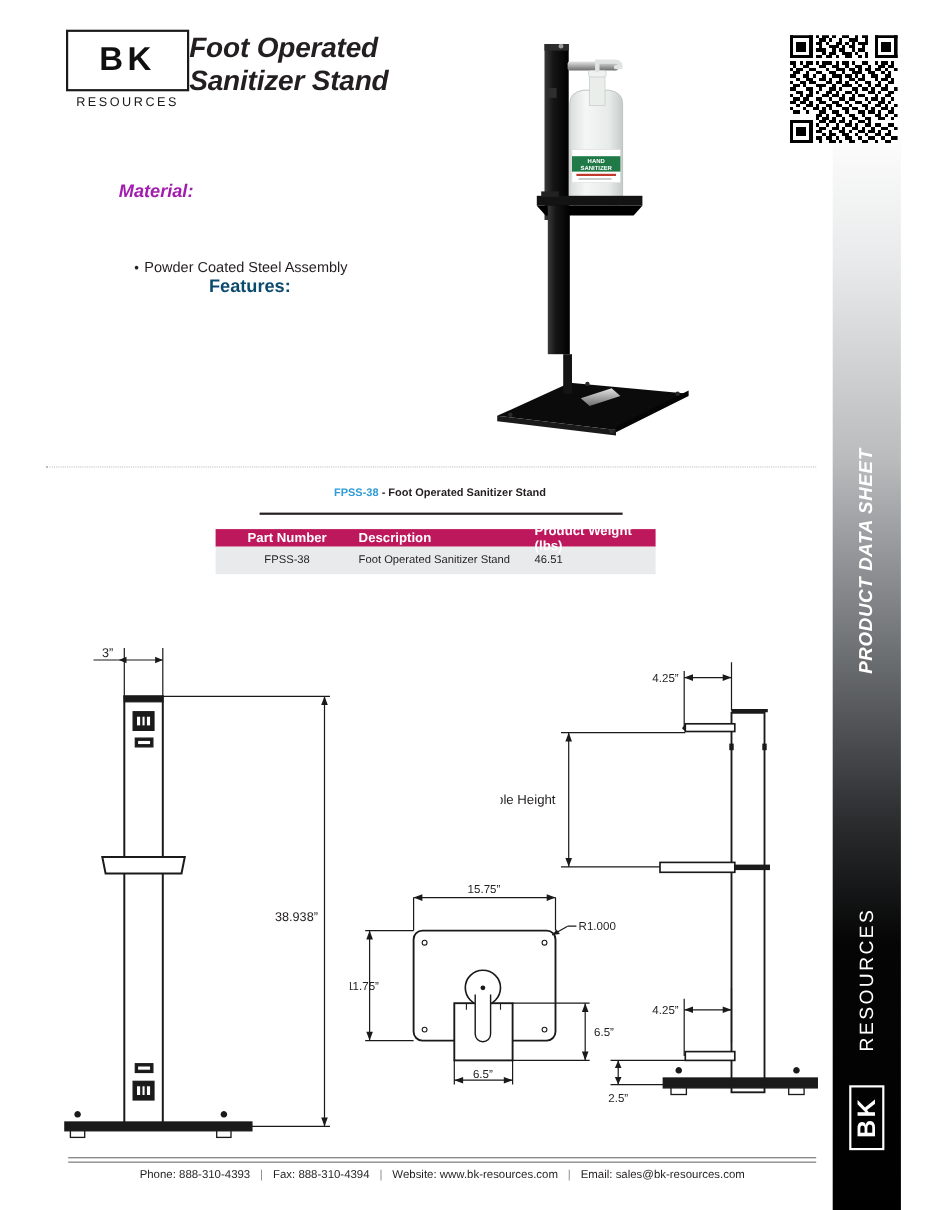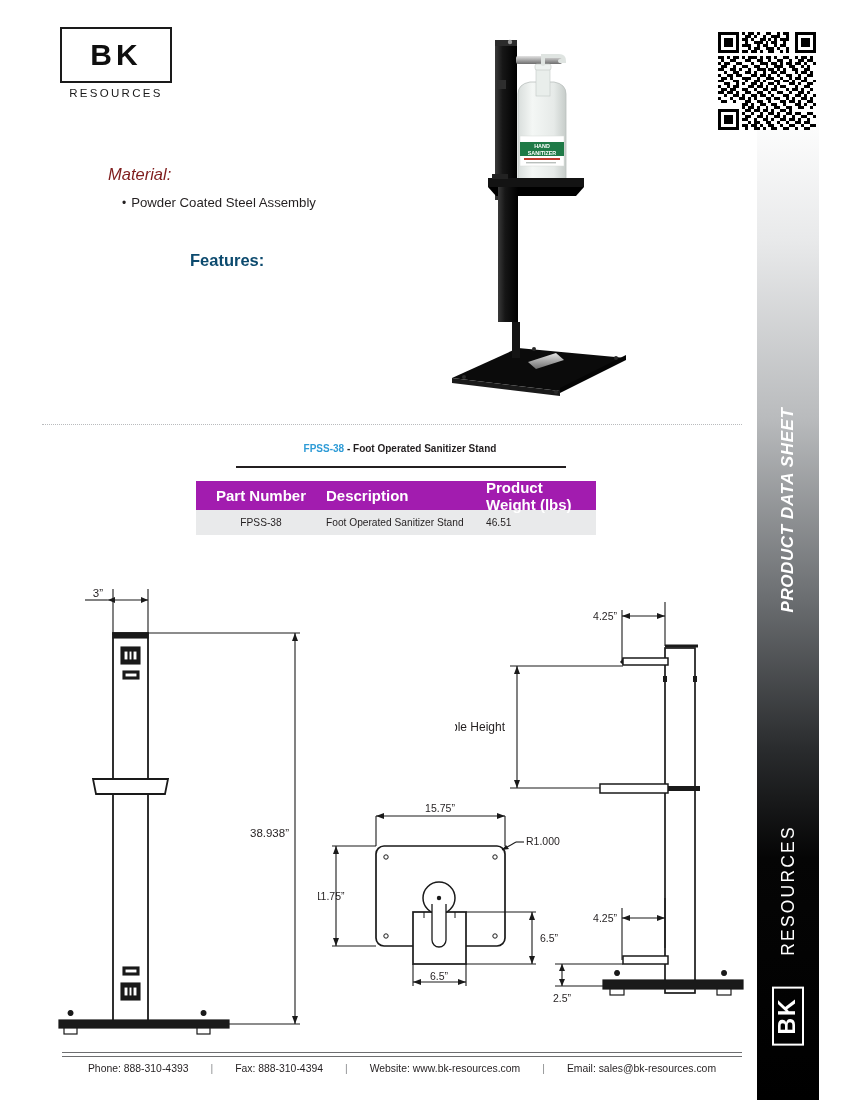--- a/index.html
+++ b/index.html
@@ -62,30 +62,30 @@
   .qr { width: 98px; height: 98px; display: block; }
   .qr-cap {
     margin-top: 8px; width: 112px; margin-left: -7px;
     font-style: italic; font-size: 9.2px; line-height: 1.5;
     text-align: center; color: #231f20;
   }
 
   
   .mat-head {
     position: absolute; left: 108px; top: 165px;
-    font-style: italic; font-weight: normal; font-size: 16.5px; color: #7f1d1d;
+    font-style: italic; font-weight: bold; font-size: 16.5px; color: #a21caf;
   }
   .mat-list { position: absolute; left: 122px; top: 193px; }
   .feat-head {
     position: absolute; left: 190px; top: 251px;
     font-weight: bold; font-size: 16.5px; color: #0c4a6e;
   }
   .feat-list { position: absolute; left: 204px; top: 274px; }
   .bullet-line {
-    font-size: 13.2px; line-height: 1.57; color: #231f20; white-space: nowrap;
+    font-size: 13.2px; line-height: 1.57; color: #231f20; white-space: nowrap; margin-top: 40px;
   }
   .bullet-line::before { content: "\2022"; margin-right: 5px; font-size: 12px; }
 
   
   .photo { position: absolute; left: 440px; top: 28px; width: 200px; height: 390px; }
 
   
   .divider {
     position: absolute; left: 42px; top: 424px; width: 700px; height: 0;
     border-top: 1.5px dotted #b9bbbd;
@@ -96,22 +96,22 @@
     position: absolute; left: 196px; top: 443px; width: 408px;
     text-align: center; font-weight: bold; font-size: 10px; color: #231f20;
   }
   .tbl-title .pn { color: #2e9bd6; }
   .tbl-rule {
     position: absolute; left: 236px; top: 466px; width: 330px;
     border-top: 2px solid #231f20;
   }
   .tbl { position: absolute; left: 196px; top: 481px; width: 400px; }
   .tbl-head {
-    background: #a21caf; color: #ffffff; display: flex; height: 29px;
-    align-items: center; font-weight: bold; font-size: 15px;
+    background: #be185d; color: #ffffff; display: flex; height: 16px;
+    align-items: center; font-weight: bold; font-size: 12px;
   }
   .tbl-row {
     background: #e9eaeb; color: #231f20; display: flex; height: 25px;
     align-items: center; font-size: 10.2px;
   }
   .c1 { width: 130px; text-align: center; }
   .c2 { width: 160px; text-align: left; }
   .c3 { width: 110px; }
 
   
@@ -119,21 +119,21 @@
   .dwg-left { left: 45px; top: 575px; }
   .dwg-mid { left: 318px; top: 798px; }
   .dwg-right { left: 455px; top: 588px; }
 
   
   .footer-rule1 { position: absolute; left: 62px; top: 1052px; width: 680px; border-top: 1.6px solid #6d6e70; }
   .footer-rule2 { position: absolute; left: 62px; top: 1056px; width: 680px; border-top: 1px solid #6d6e70; }
   .footer {
     position: absolute; left: 62px; top: 1063px; width: 680px;
     display: flex; justify-content: center; align-items: center;
-    font-size: 10.4px; color: #231f20; gap: 22px;
+    font-size: 10.4px; color: #231f20; gap: 9px;
   }
   .sep { color: #8a8c8e; }
 </style>
 </head>
 <body>
 
 <div class="page">
 
   <div class="sidebar">
     <div class="sidebar-label">PRODUCT DATA SHEET</div>
@@ -143,20 +143,24 @@
     </div>
   </div>
 
   <div class="logo-block">
     <div class="logo-box">
       <span>BK</span>
     </div>
     <div class="logo-sub">RESOURCES</div>
   </div>
 
+  <div class="title">
+    <div>Foot Operated</div>
+    <div>Sanitizer Stand</div>
+  </div>
 
   <div class="qr-wrap">
     <svg class="qr" viewBox="0 0 33 33" shape-rendering="crispEdges">
       <rect width="33" height="33" fill="#fff"></rect>
       <g fill="#000">
         <rect x="0" y="0" width="7" height="1"></rect>
           <rect x="0" y="6" width="7" height="1"></rect>
         <rect x="0" y="0" width="1" height="7"></rect>
           <rect x="6" y="0" width="1" height="7"></rect>
         <rect x="2" y="2" width="3" height="3"></rect>

